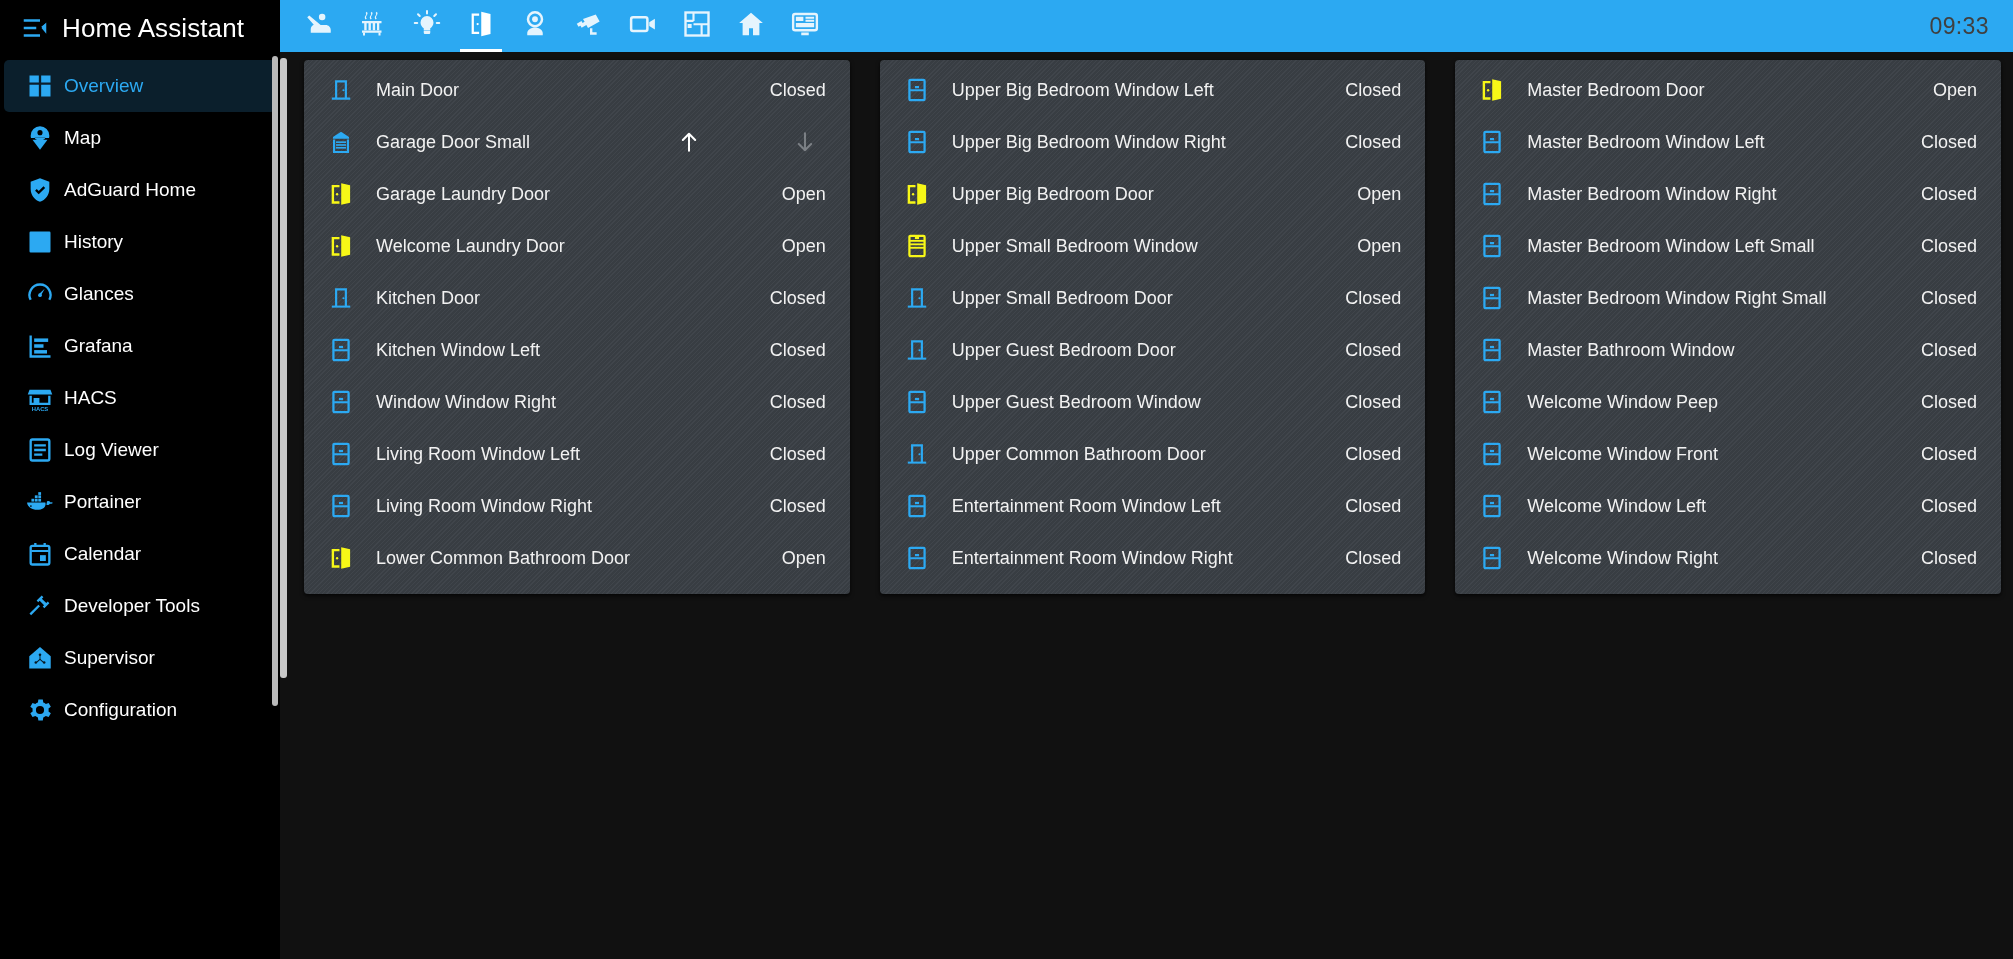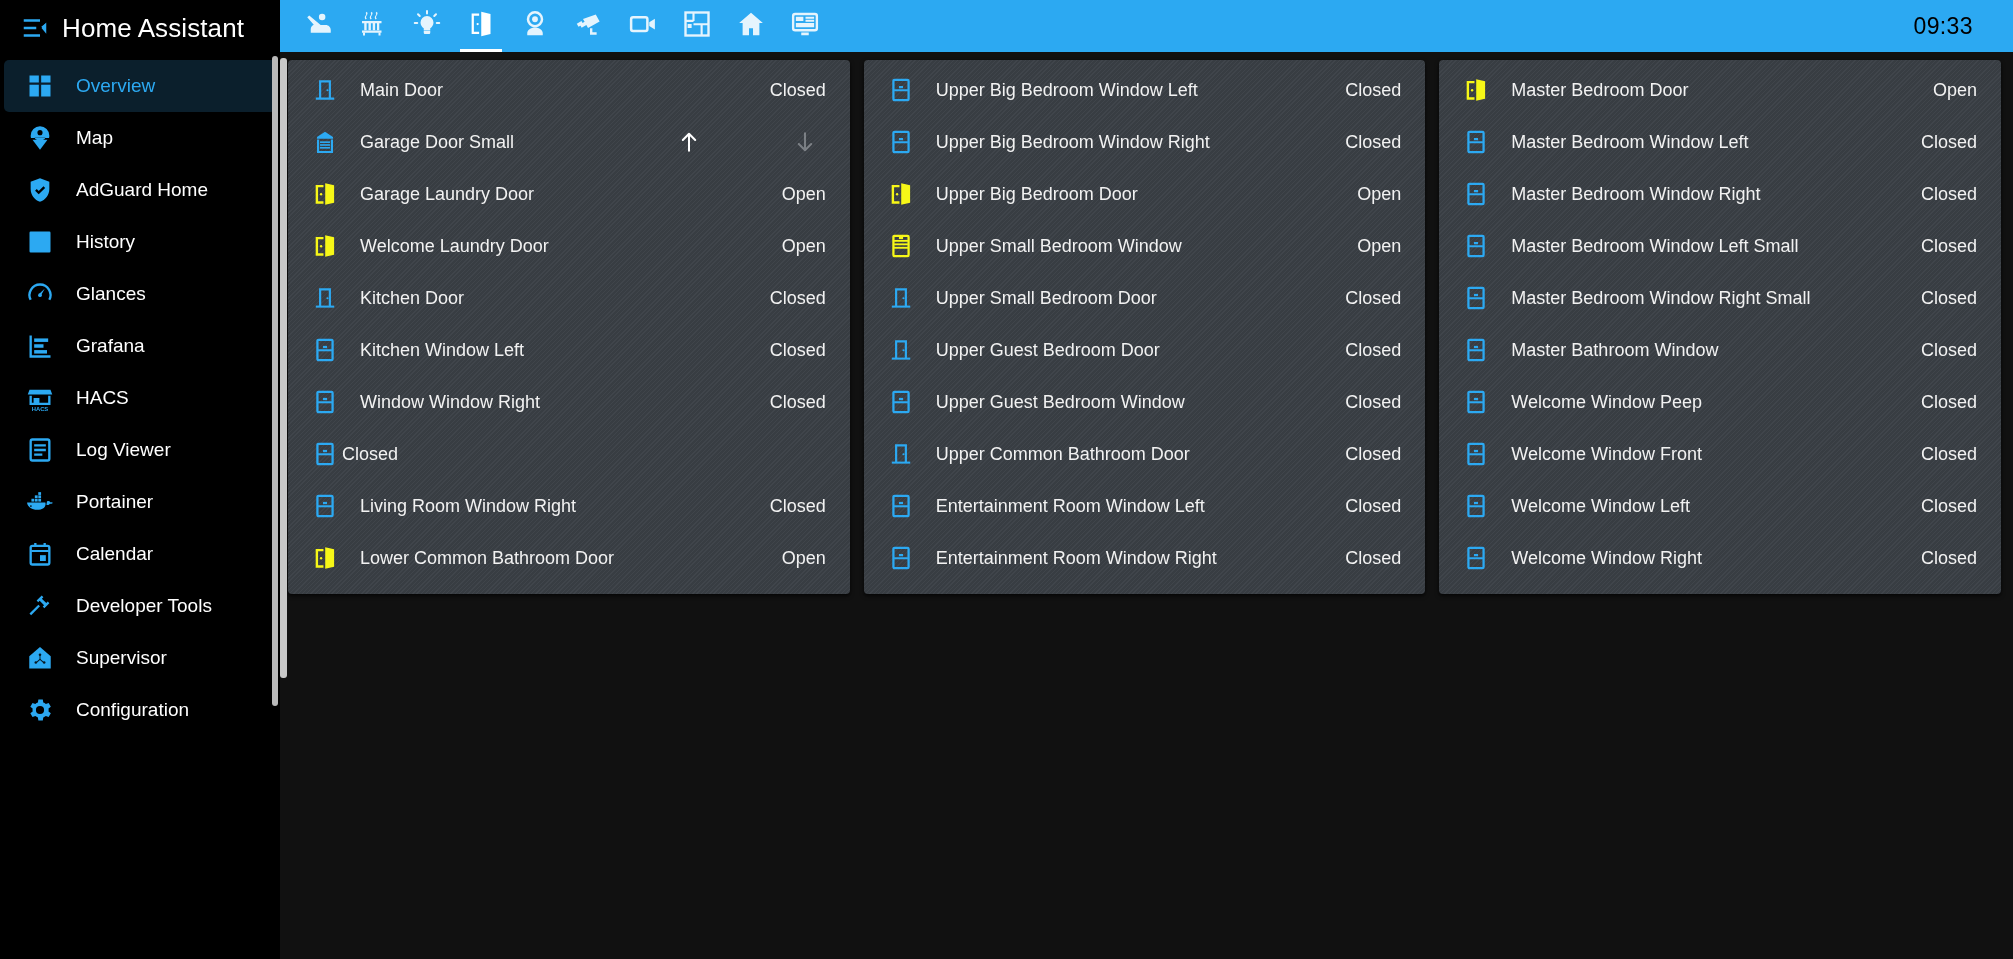--- a/index.html
+++ b/index.html
@@ -39,21 +39,21 @@
     height: 52px; display: flex; align-items: center;
     padding: 0 12px; margin: 0 4px 0 4px;
     border-radius: 5px; cursor: pointer;
     position: relative;
   }
   .side-item .s-ico {
     width: 48px; display: flex; align-items: center; justify-content: center;
     flex: 0 0 48px;
   }
   .side-item .s-label {
-    color: #ffffff; font-size: 19px; margin-left: 12px;
+    color: #ffffff; font-size: 19px; 
     white-space: nowrap; font-weight: 400;
   }
   .side-item.active { background: #0b1f2c; }
   .side-item.active .s-label { color: #2ca9f2; }
   .sidebar-scroll {
     position: absolute; right: 2px; top: 56px;
     width: 6px; height: 650px; background: #b9b9b9; border-radius: 3px;
   }
 
   
@@ -73,30 +73,30 @@
     cursor: pointer; position: relative;
   }
   .tab svg { opacity: .88; }
   .tab.active svg { opacity: 1; }
   .tab.active::after {
     content: ""; position: absolute; left: 6px; right: 6px; bottom: 0;
     height: 3px; background: #ffffff;
   }
   .clock {
     margin-left: auto; display: flex; align-items: center;
-    padding-right: 40px; color: #000000; font-size: 23px; font-weight: 400;
+    padding-right: 24px; color: #404040; font-size: 23px; font-weight: 400;
     letter-spacing: .4px;
   }
 
   
   .content {
     flex: 1 1 auto; display: flex; gap: 14px;
     padding: 8px 12px 12px 8px; overflow: hidden;
   }
-  .column { flex: 1 1 0; min-width: 0; }
+  .column { flex: 1 1 0; min-width: 0; padding-left: 16px; }
   .card {
     background-color: #3b4046;
     background-image:
       repeating-linear-gradient(135deg,
         rgba(255,255,255,0.028) 0px, rgba(255,255,255,0.028) 1px,
         rgba(0,0,0,0.05) 1px, rgba(0,0,0,0.05) 3px);
     border-radius: 4px;
     box-shadow: 0 2px 4px rgba(0,0,0,.55), 0 1px 2px rgba(0,0,0,.4);
     padding: 4px 0 10px 0;
     overflow: hidden;
@@ -459,20 +459,21 @@
               <span class="r-state">Closed</span>
             </div>
             <div class="row">
               <span class="r-ico">
                 <svg width="26" height="26" viewBox="0 0 24 24">
                   <rect x="5" y="2.6" width="14" height="18.8" rx="1" fill="none" stroke="#2ca9f2" stroke-width="2.1"></rect>
                   <path fill="#2ca9f2" d="M5.6 11.3h12.8v1.9H5.6z"></path>
                   <path fill="#2ca9f2" d="M10.1 8.2h3.8v2.1h-3.8z"></path>
                 </svg>
               </span>
+              <span class="r-name">Living Room Window Left</span>
               <span class="r-state">Closed</span>
             </div>
             <div class="row">
               <span class="r-ico">
                 <svg width="26" height="26" viewBox="0 0 24 24">
                   <rect x="5" y="2.6" width="14" height="18.8" rx="1" fill="none" stroke="#2ca9f2" stroke-width="2.1"></rect>
                   <path fill="#2ca9f2" d="M5.6 11.3h12.8v1.9H5.6z"></path>
                   <path fill="#2ca9f2" d="M10.1 8.2h3.8v2.1h-3.8z"></path>
                 </svg>
               </span>

